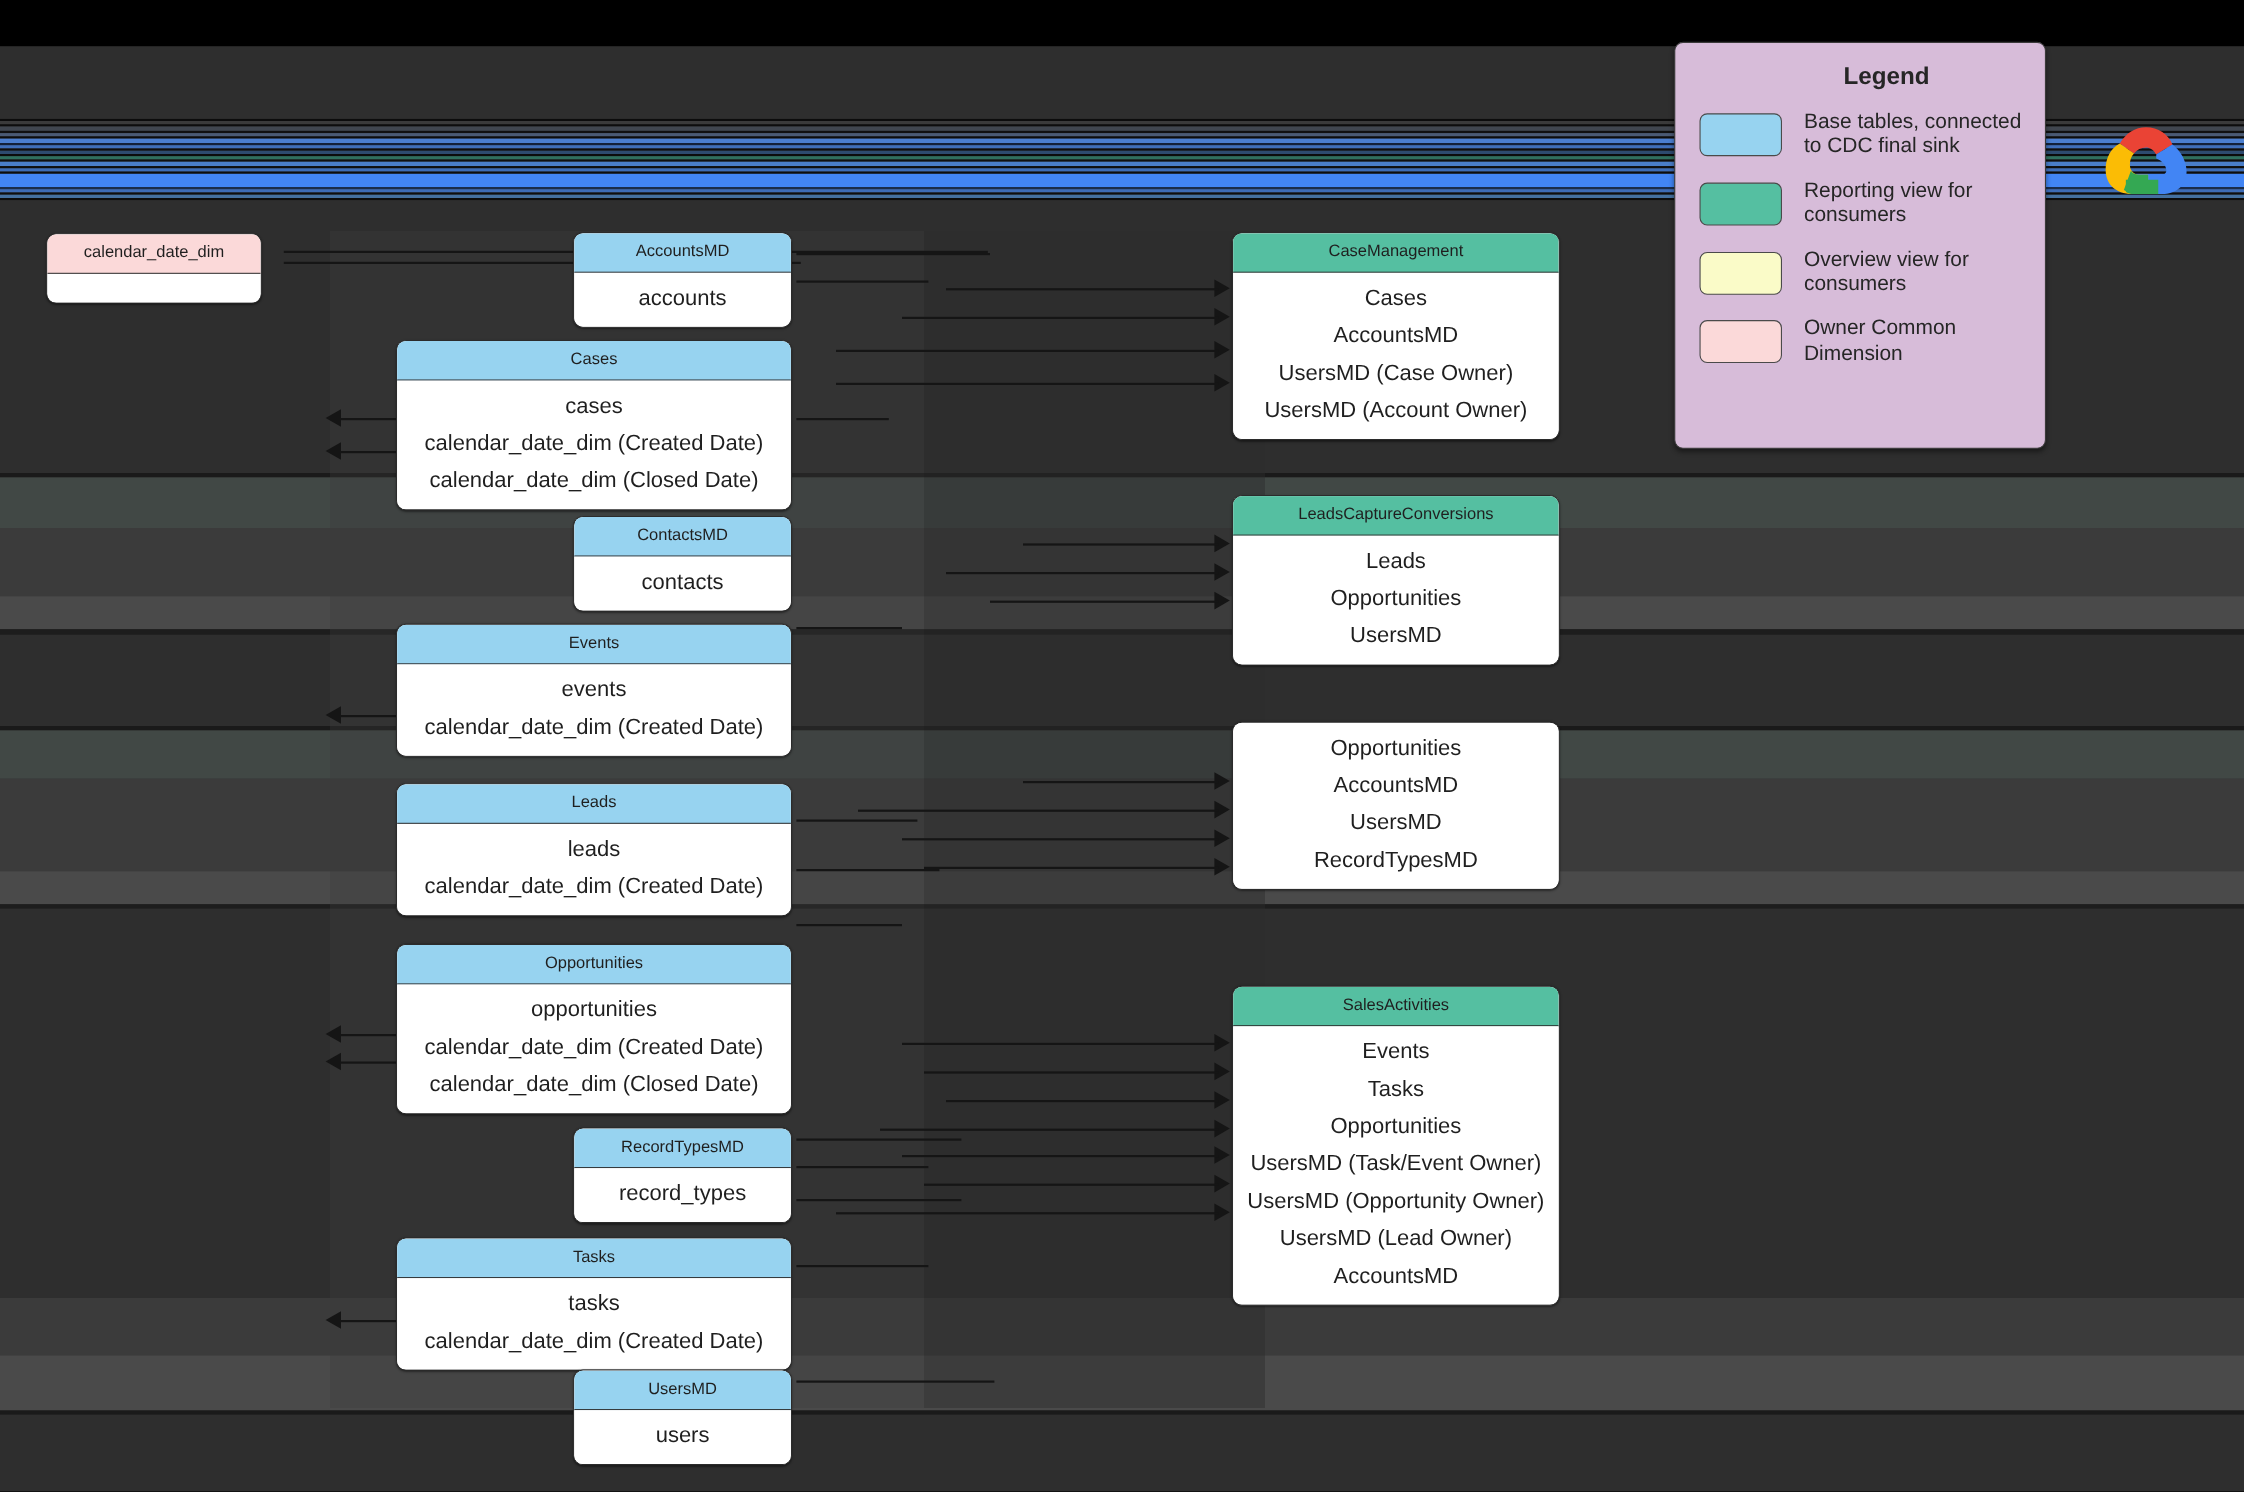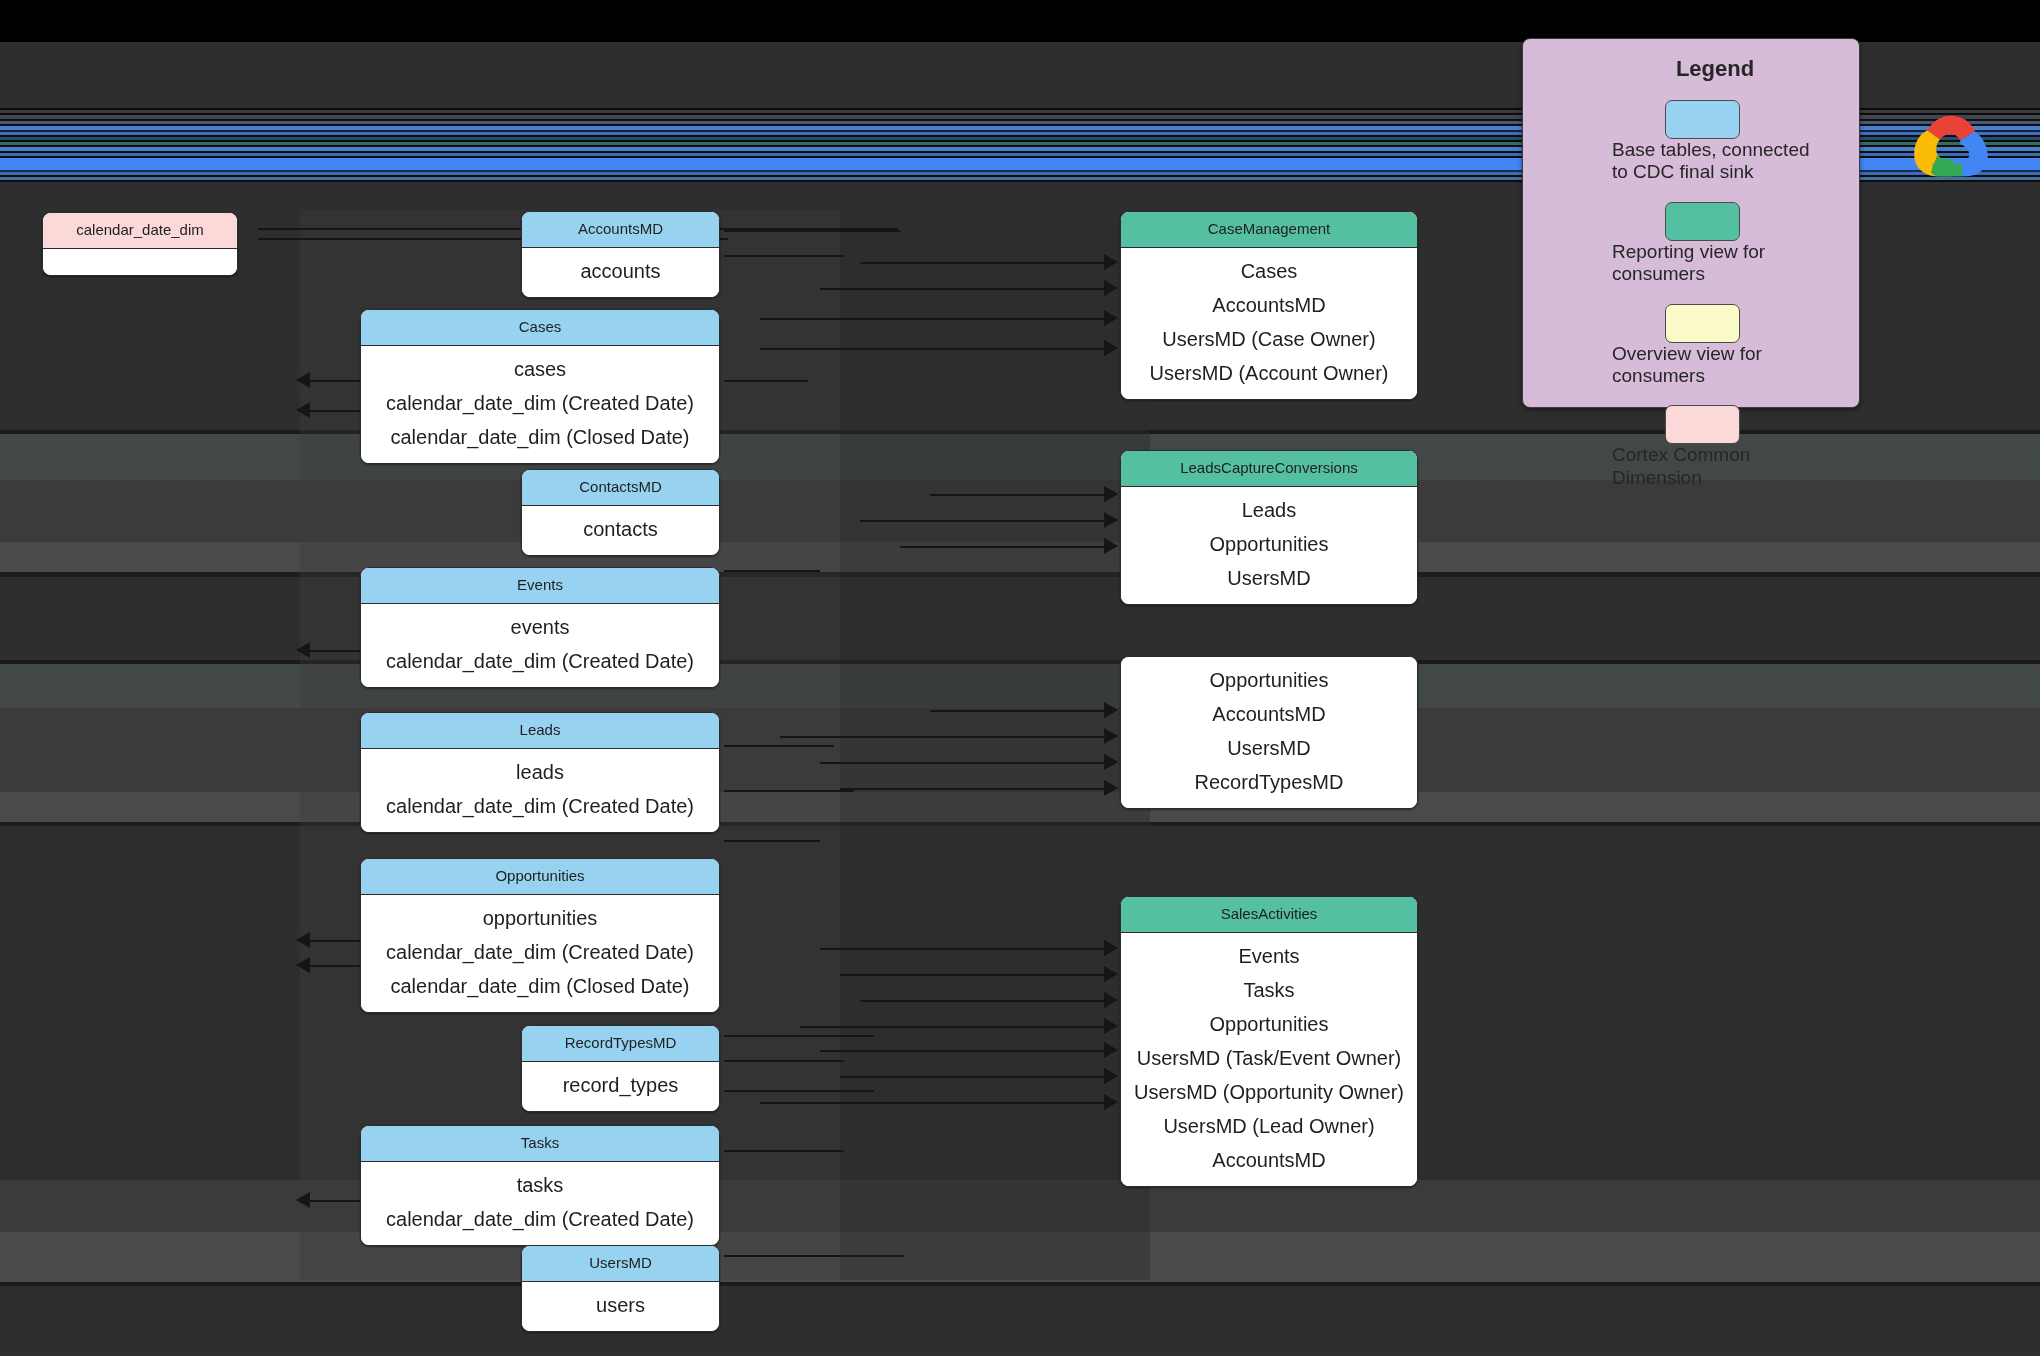--- a/index.html
+++ b/index.html
@@ -81,21 +81,20 @@
     font-size:22px;
     color:#262626;
     margin-top:17px;
     margin-left:48px;
   }
   .legend .lrow{
     display:flex;
     align-items:center;
     margin-top:18px;
     padding-left:22px;
-    flex-direction:column;
   }
   .legend .lswatch{
     width:73px; height:37px;
     border:1px solid #4a4a4a;
     border-radius:7px;
     flex:0 0 auto;
   }
   .legend .ltext{
     margin-left:20px;
     font-size:19px;
@@ -358,21 +357,21 @@
         <div class="lrow">
           <div class="lswatch" style="background: rgb(85, 191, 161);"></div>
           <div class="ltext">Reporting view for consumers</div>
         </div>
         <div class="lrow">
           <div class="lswatch" style="background: rgb(250, 251, 200);"></div>
           <div class="ltext">Overview view for consumers</div>
         </div>
         <div class="lrow">
           <div class="lswatch" style="background: rgb(251, 217, 217);"></div>
-          <div class="ltext">Cortex Common Dimension</div>
+          <div class="ltext">Owner Common Dimension</div>
         </div>
       </div>
   </div>
 
   <div class="gclogo">
     <svg viewBox="0 0 100 78" width="92" height="72" aria-hidden="true">
       <path d="M50 6 C62 6 72 13 76 23 L60 33 C57 28 54 26 50 26 C45 26 41 28 38 32 L24 22 C30 12 39 6 50 6 Z" fill="#ea4335"></path>
       <path d="M76 23 C84 29 90 39 90 50 C90 64 79 72 66 72 L52 72 L52 53 L66 53 C68 53 70 51 70 49 C70 44 66 39 60 37 L60 33 Z" fill="#4285f4"></path>
       <path d="M24 22 L38 32 C35 35 34 39 34 43 C34 49 38 53 44 53 L52 53 L52 72 L36 72 C20 72 10 62 10 48 C10 36 15 27 24 22 Z" fill="#fbbc05"></path>
       <path d="M36 72 L52 72 L52 53 L44 53 C40 53 37 52 35 49 L28 68 Z" fill="#34a853"></path>

